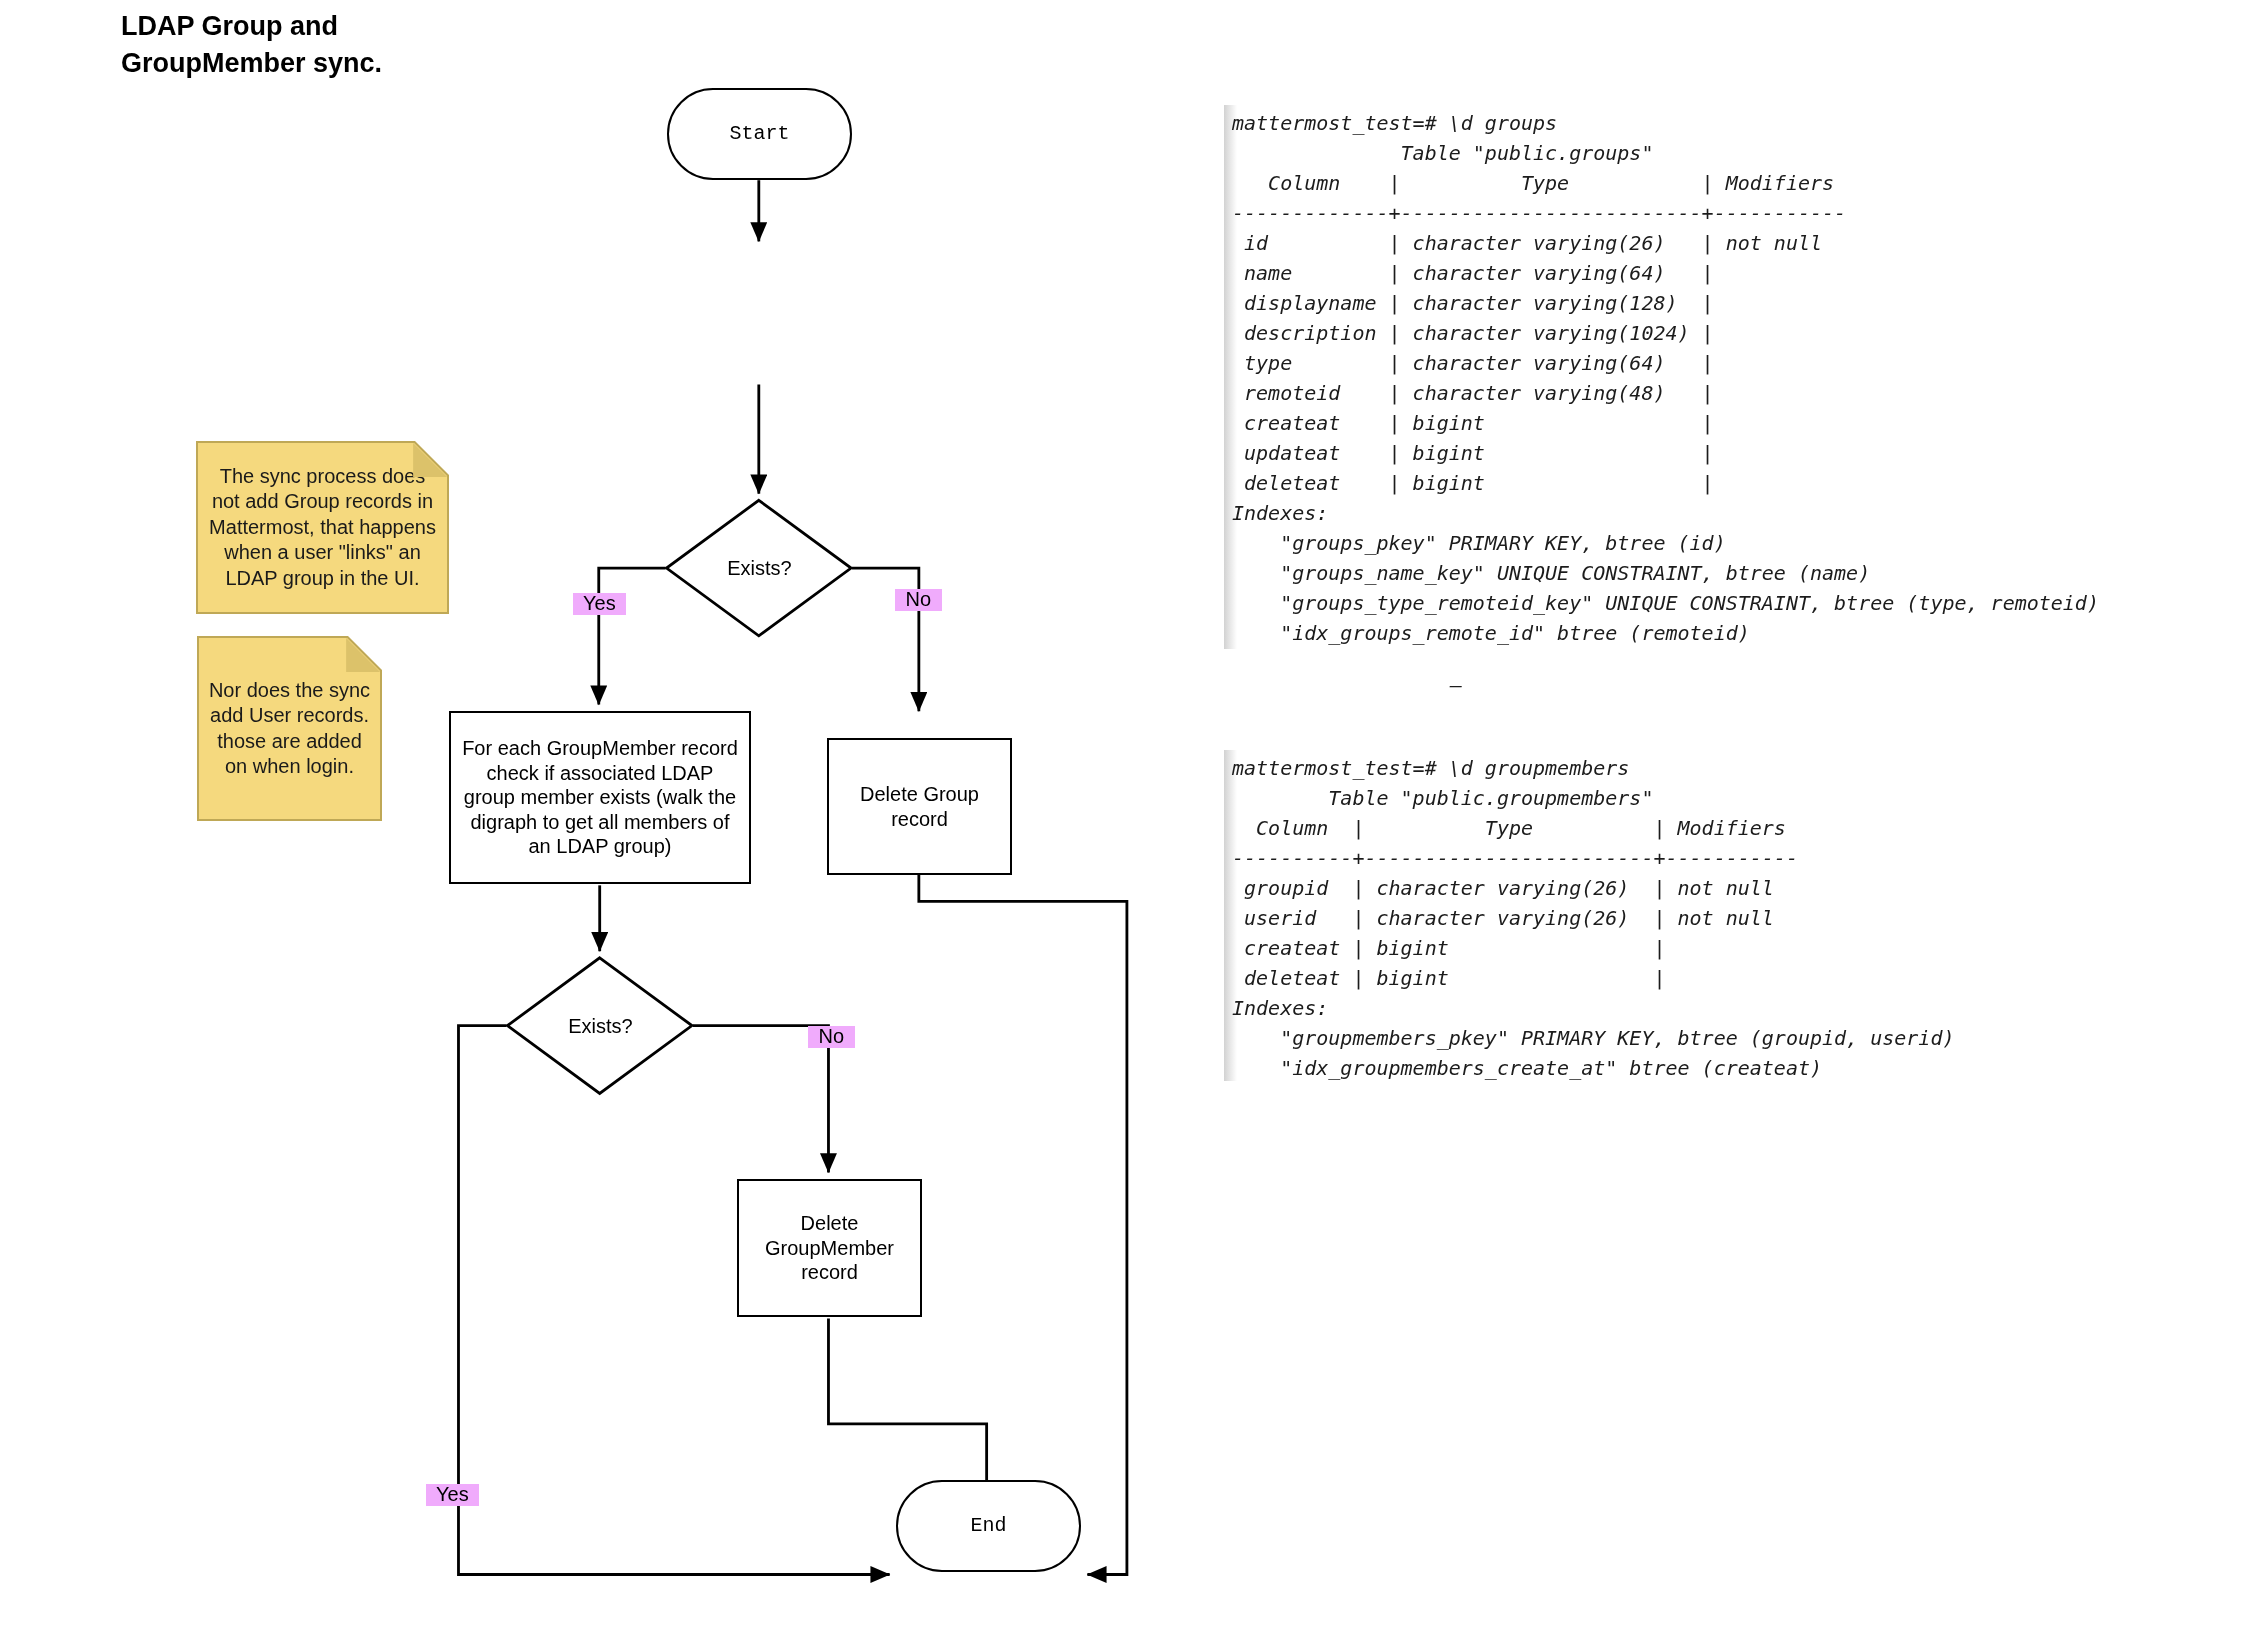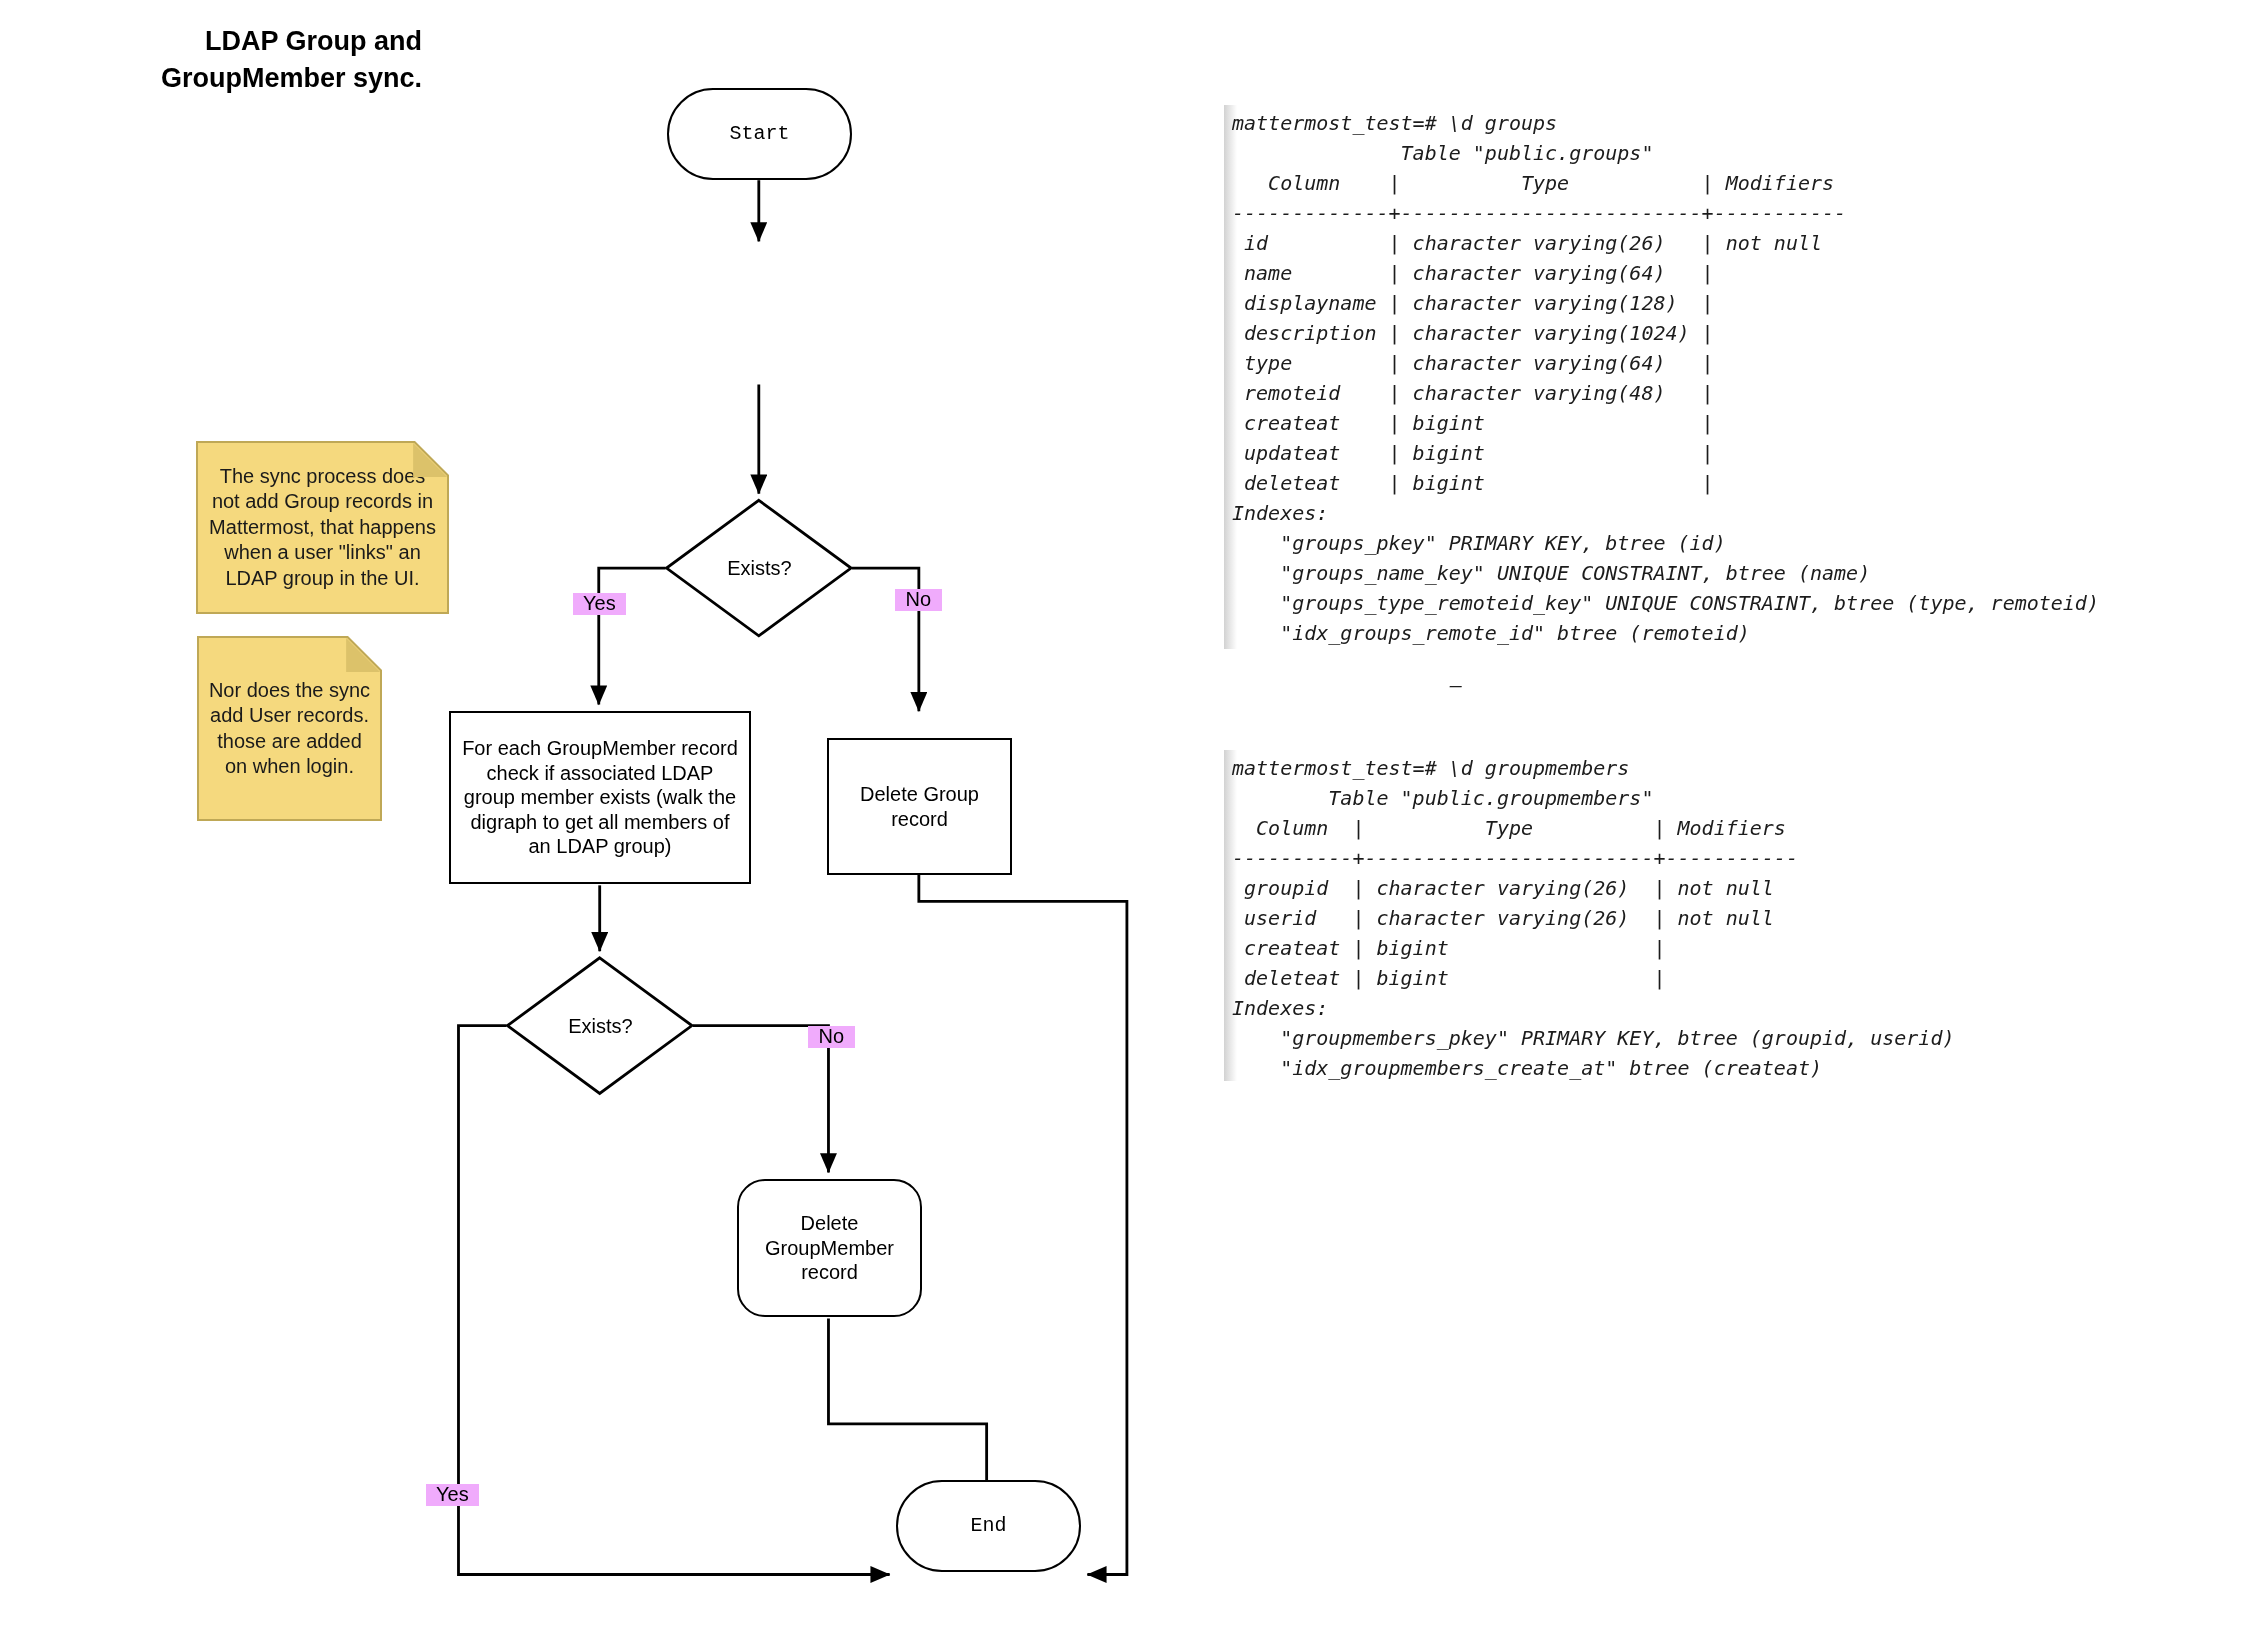--- a/index.html
+++ b/index.html
@@ -3,22 +3,22 @@
 <meta charset="utf-8">
 <style>
   html,body { margin:0; padding:0; background:#ffffff; }
   #canvas {
     position:relative; width:2267px; height:1637px; background:#ffffff;
     font-family:"Liberation Sans", sans-serif; color:#000;
   }
   #connectors { position:absolute; left:0; top:0; width:2267px; height:1637px; }
 
   .title {
-    position:absolute; left:121px; top:23px; width:301px;
-    font-size:27px; font-weight:bold; line-height:37px; text-align:right;
+    position:absolute; left:121px; top:8px; width:301px;
+    font-size:27px; font-weight:bold; line-height:37px; text-align:left;
     white-space:pre-line; color:#000;
   }
 
   .shape {
     position:absolute; box-sizing:border-box; background:#ffffff;
     border:2.8px solid #000; display:flex; align-items:center; justify-content:center;
     text-align:center; font-size:20px; line-height:24.5px;
   }
   .oval { border-radius:46px;font-family:Liberation Mono, monospace; }
   .proc { padding:0 7.5px; }
@@ -65,21 +65,21 @@
   #term2-strip { left:1224px; top:750px; height:331px; }
   #term1-dash { left:1450px; top:670px; }
 
   
   #start   { left:667px; top:88px;  width:185px; height:92px; }
   #box1    { left:668px; top:248px; width:184px; height:137px; }
   #d1-label{ left:667px; top:500px; width:185px; height:136px; }
   #box2    { left:449px; top:711px; width:302px; height:173px; padding:0 9.4px; }
   #del-grp { left:827px; top:738px; width:185px; height:137px; }
   #d2-label{ left:508px; top:958px; width:185px; height:136px; }
-  #del-gm  { left:737px; top:1179px; width:185px; height:138px;border-radius:28px; }
+  #del-gm  { left:737px; top:1179px; width:185px; height:138px; }
   #end     { left:896px; top:1480px; width:185px; height:92px; }
 
   #lbl-yes1 { left:573px; top:593px;  width:49px; }
   #lbl-no1  { left:895px; top:589px;  width:43px; }
   #lbl-yes2 { left:426px; top:1484px; width:49px; }
   #lbl-no2  { left:808px; top:1026px; width:43px; }
 </style>
 </head>
 <body>
 

